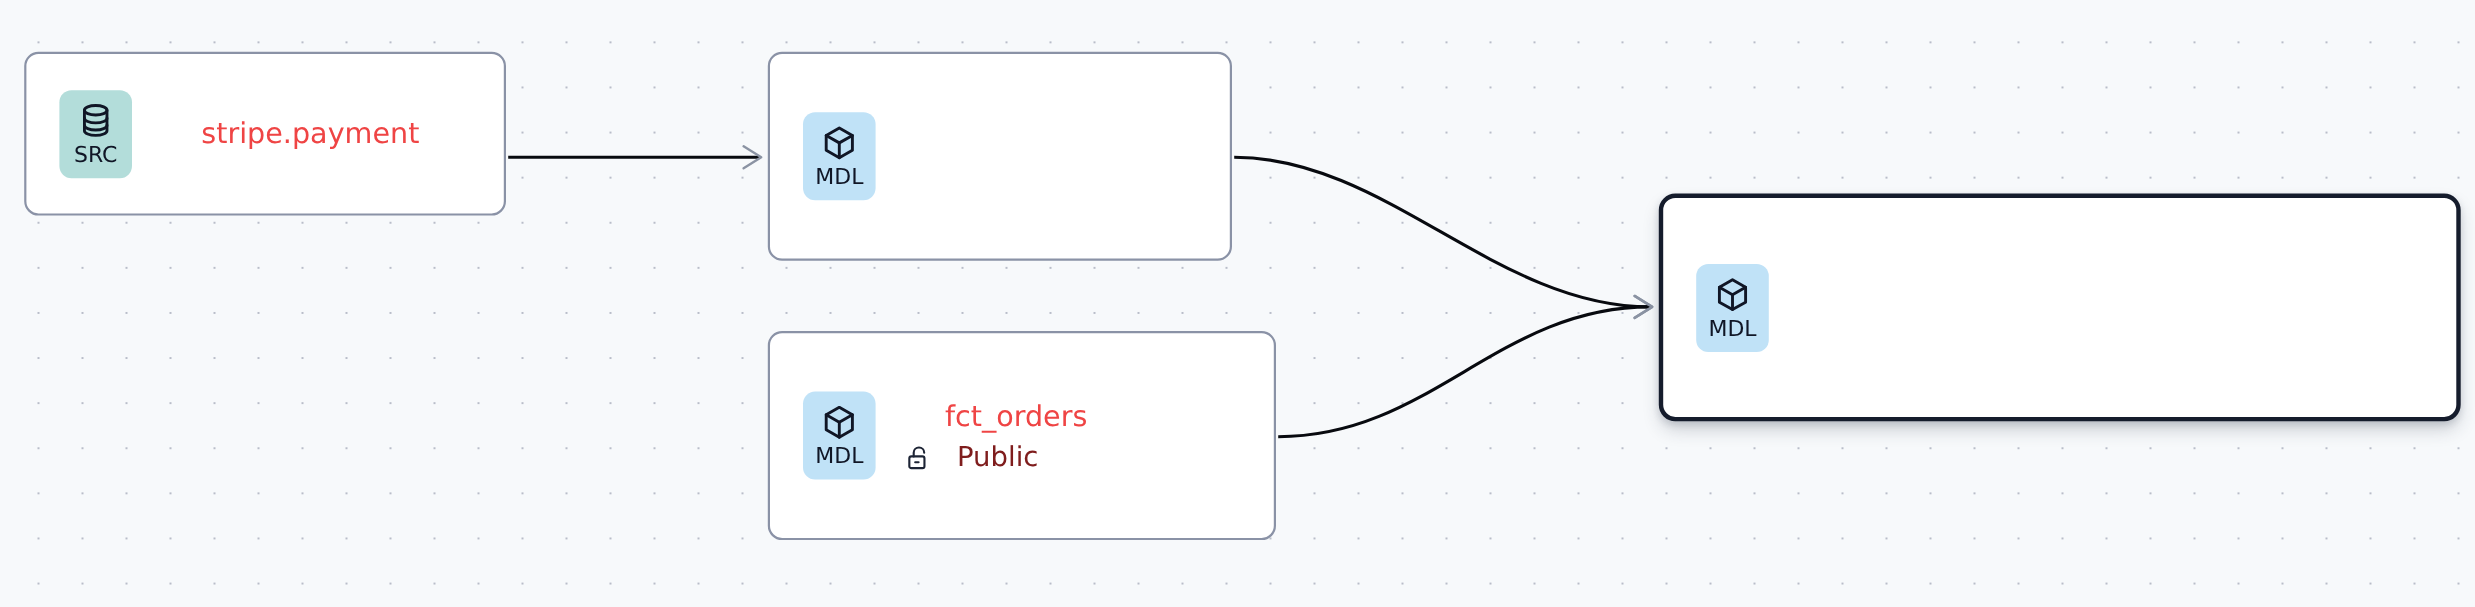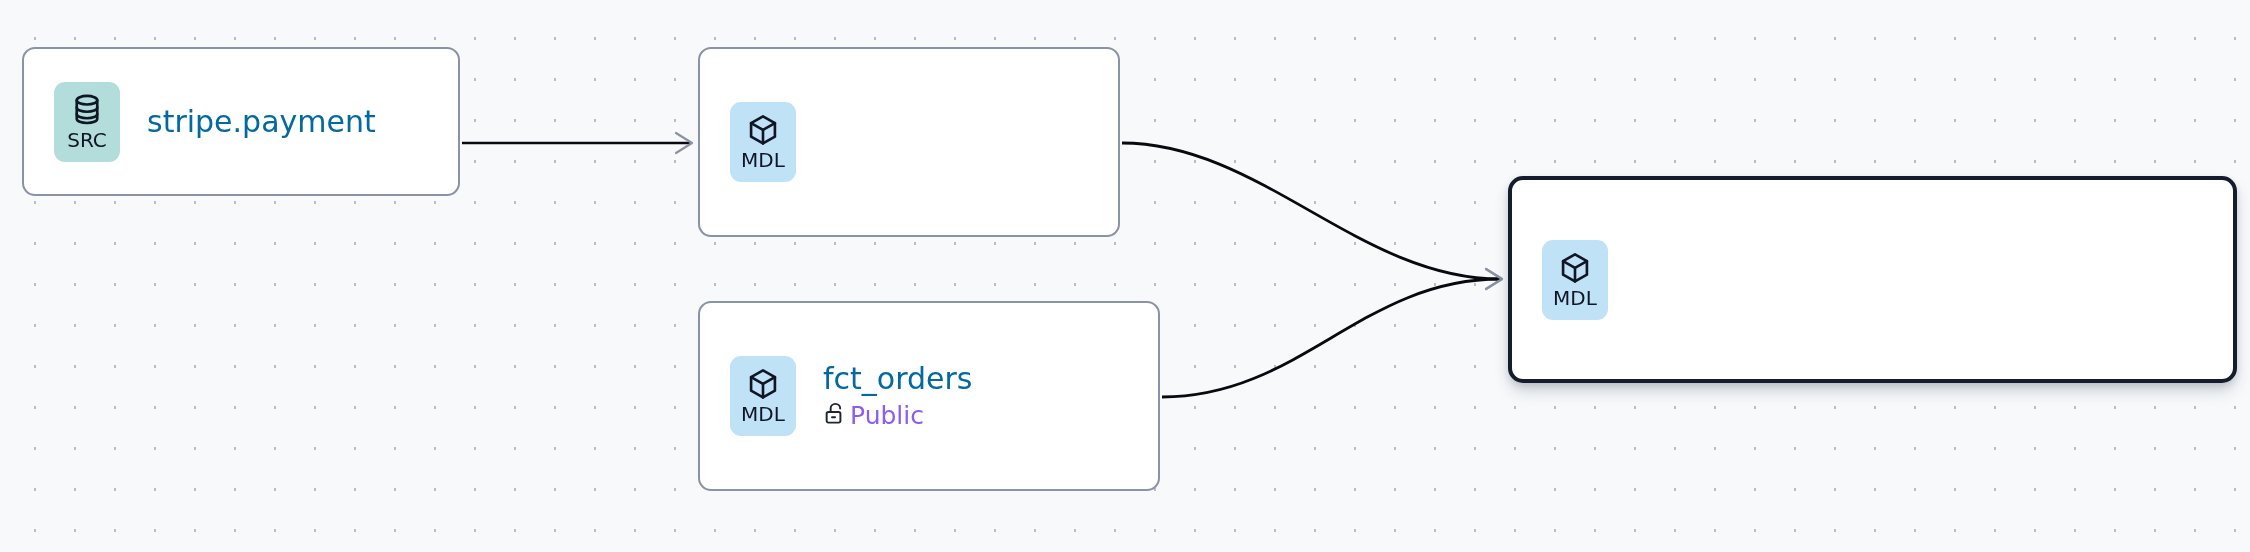--- a/index.html
+++ b/index.html
@@ -61,32 +61,34 @@
     font-family: "DejaVu Sans", "Liberation Sans", sans-serif;
   }
   .node-body {
     margin-left: 27px;
     display: flex;
     flex-direction: column;
     justify-content: center;
     gap: 4px;
   }
   .node-title {
-    font-size: 30px;
+    font-size: 26px;
     line-height: 36px;
-    color: #0369a1;
+    color: #ef4444;
     white-space: nowrap;
     font-family: "DejaVu Sans", "Liberation Sans", sans-serif;
+    margin-left: 36px;
   }
   .node-sub {
     display: flex;
-    gap: 4px;
+    align-items: center;
+    gap: 24px;
     font-size: 25px;
     line-height: 30px;
-    color: #8b5cf6;
+    color: #7f1d1d;
   }
   .node-sub svg { display: block; flex: 0 0 auto; }
 </style>
 </head>
 <body>
 
 <div id="canvas">
 
   <svg id="edge-layer" viewBox="0 0 2250 552" width="2250" height="552" xmlns="http://www.w3.org/2000/svg">
 

